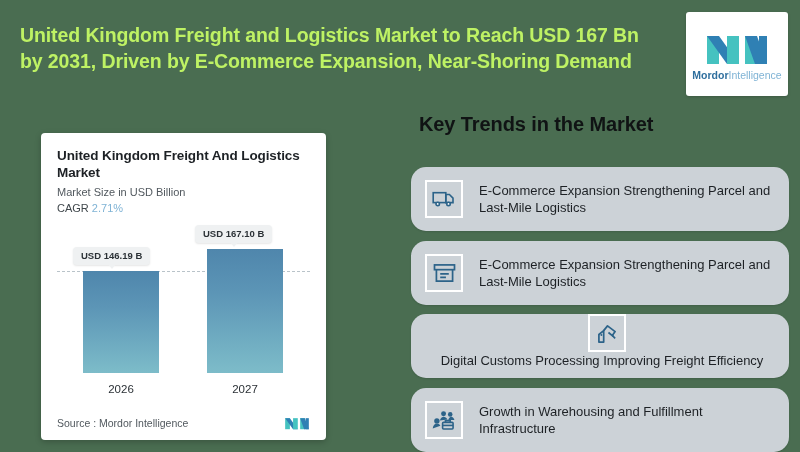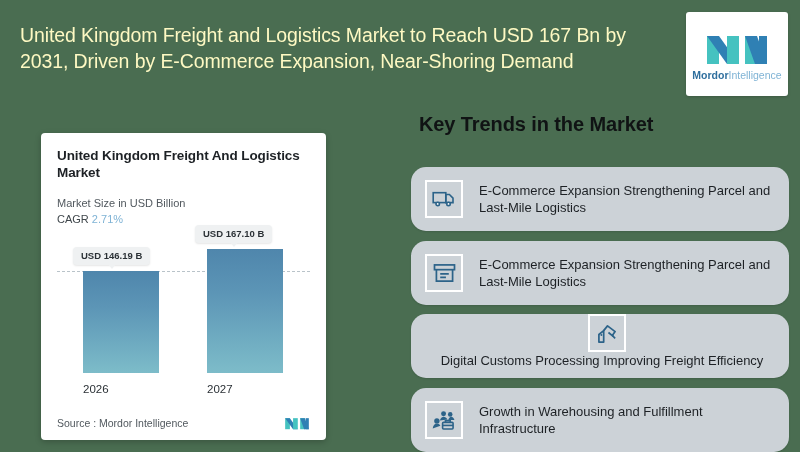--- a/index.html
+++ b/index.html
@@ -10,23 +10,23 @@
     overflow: hidden;
   }
   .page { position: relative; width: 800px; height: 452px; }
 
   
   .header-title {
     position: absolute;
     left: 20px; top: 22px;
     width: 640px;
     font-size: 19.5px;
-    font-weight: normal;
+    font-weight: bold;
     line-height: 1.34;
-    color: #fef9c3;
+    color: #bef264;
     letter-spacing: -0.1px;
   }
   .logo-box {
     position: absolute;
     left: 686px; top: 12px;
     width: 102px; height: 84px;
     background: #ffffff;
     border-radius: 3px;
     box-shadow: 0 1px 3px rgba(0,0,0,0.18);
     display: flex; flex-direction: column;
@@ -46,21 +46,21 @@
     background: #ffffff;
     border-radius: 4px;
     box-shadow: 0 2px 6px rgba(0,0,0,0.22);
     padding: 14px 16px 0 16px;
   }
   .chart-title {
     font-size: 13.5px; font-weight: bold; color: #1d2125;
     line-height: 1.28; letter-spacing: -0.1px;
   }
   .chart-sub {
-    margin-top: 15px; font-size: 11px; color: #51585e;
+    margin-top: 4px; font-size: 11px; color: #51585e;
   }
   .chart-cagr {
     margin-top: 4px; font-size: 11px; color: #3f464b;
   }
   .chart-cagr .val { color: #7fb3d5; }
 
   .plot {
     position: absolute;
     left: 16px; top: 92px;
     width: 253px; height: 172px;
@@ -99,20 +99,21 @@
     border-top: 5px solid #eff1f2;
   }
   .pill-a { left: 16px; bottom: 132px; }
   .pill-b { left: 138px; bottom: 154px; }
 
   .xlab {
     position: absolute;
     bottom: 2px;
     font-size: 11.5px;
     color: #2b3136;
+    text-align: center;
     width: 76px;
   }
   .xlab-a { left: 26px; }
   .xlab-b { left: 150px; }
 
   .source-row {
     position: absolute;
     left: 16px; right: 16px; bottom: 10px;
     display: flex; align-items: center; justify-content: space-between;
   }

